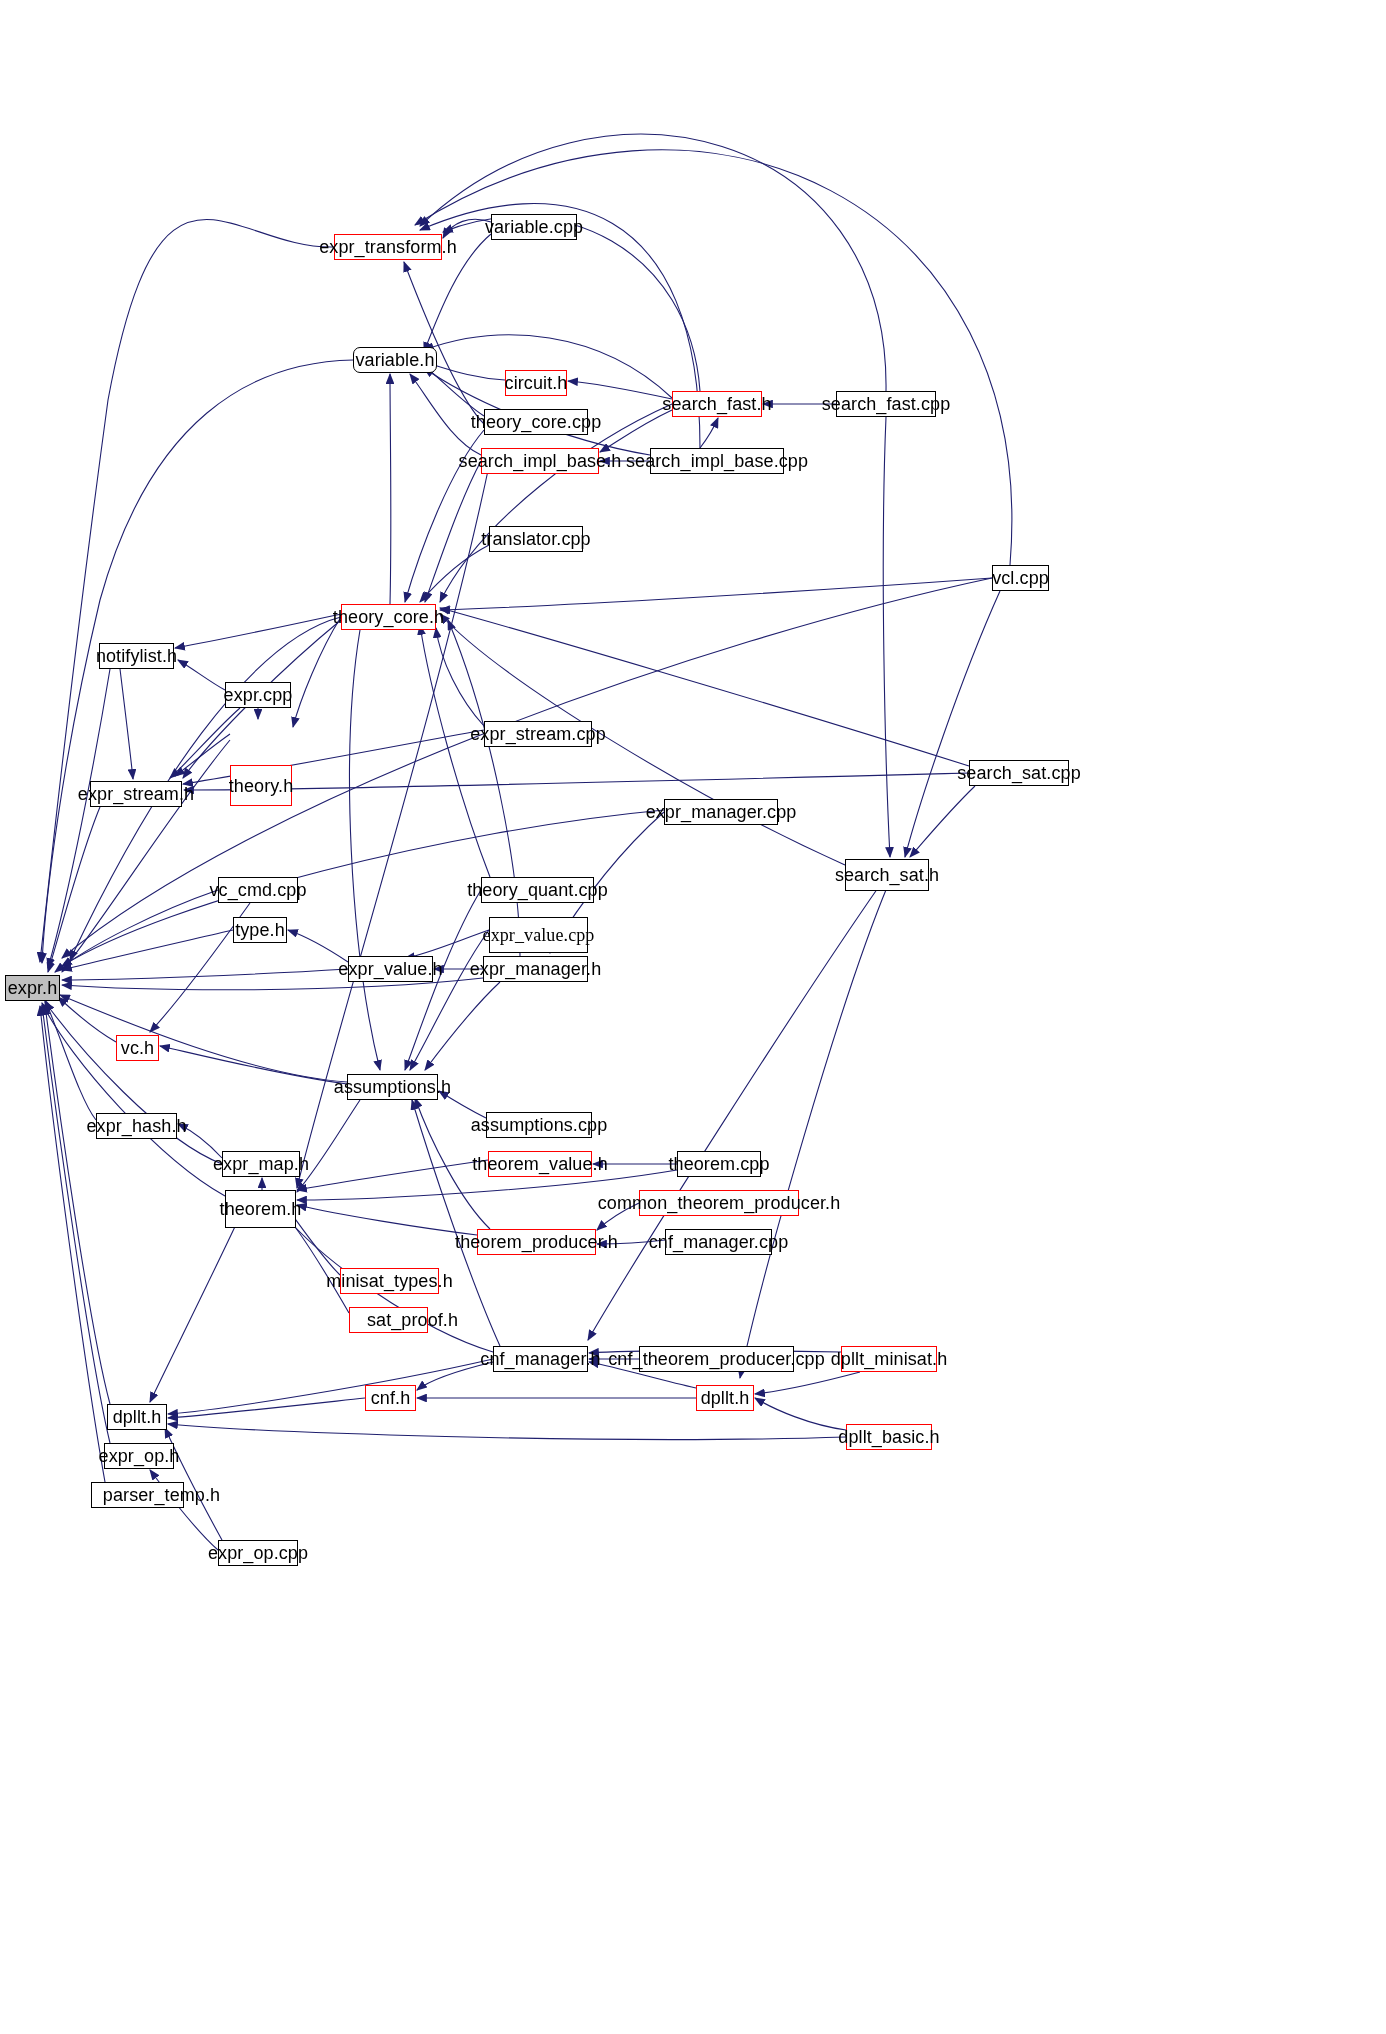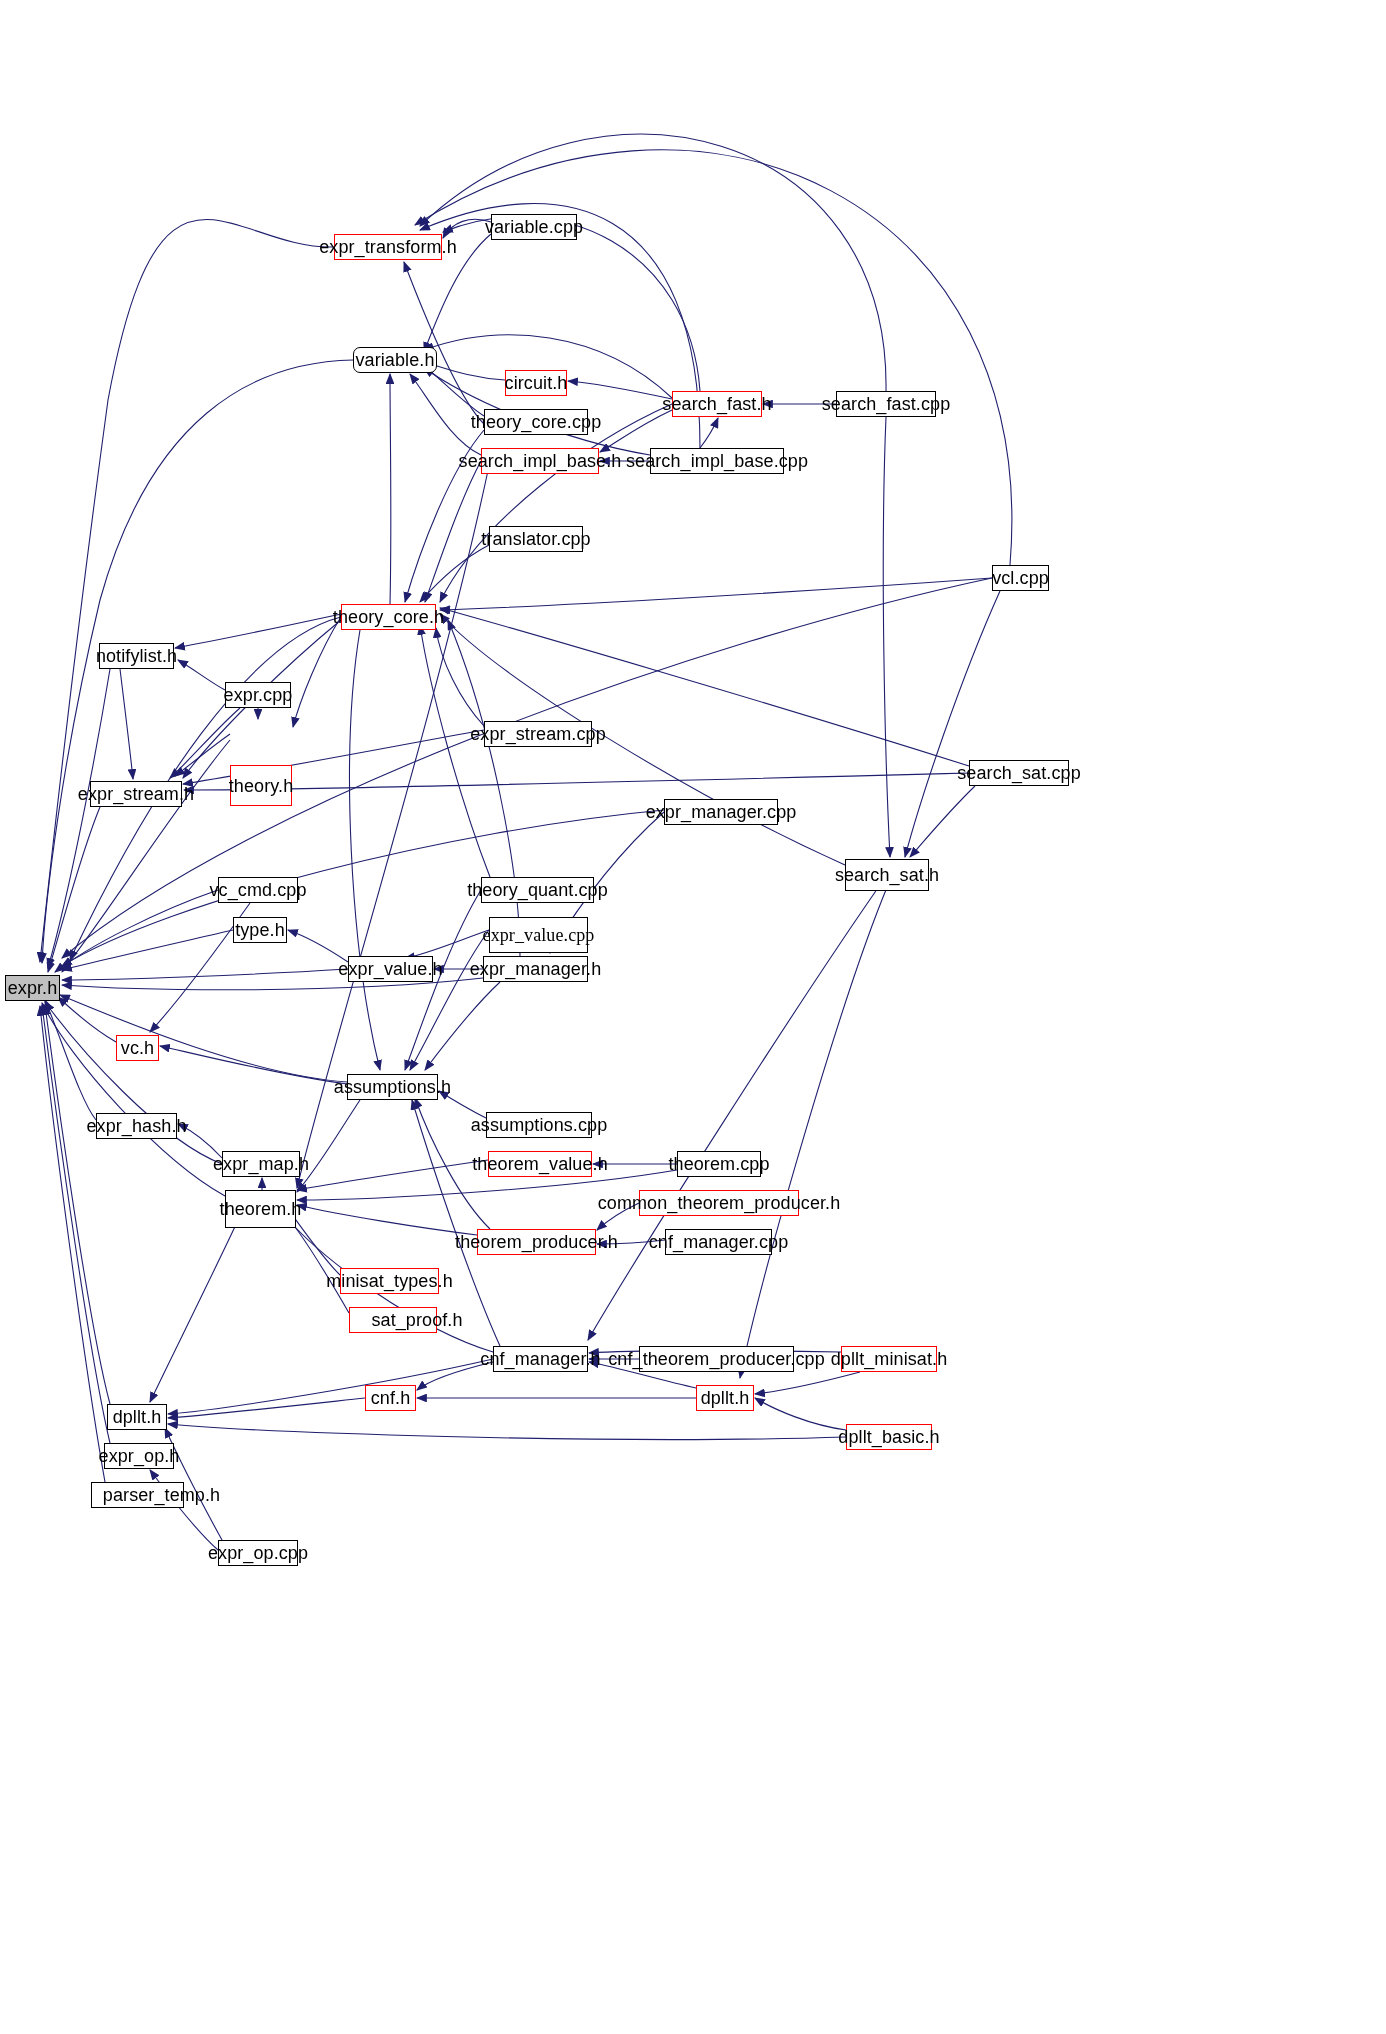--- a/index.html
+++ b/index.html
@@ -283,21 +283,21 @@
       </div>
       <div class="gnode red" style="left: 477px; top: 1229px; width: 119px; height: 26px;">
         <span class="gnode-label">theorem_producer.h</span>
       </div>
       <div class="gnode" style="left: 665px; top: 1229px; width: 107px; height: 26px;">
         <span class="gnode-label">cnf_manager.cpp</span>
       </div>
       <div class="gnode red" style="left: 340px; top: 1268px; width: 99px; height: 26px;">
         <span class="gnode-label">minisat_types.h</span>
       </div>
-      <div class="gnode red" style="left: 349px; top: 1307px; width: 88px; height: 26px; padding-left: 48px;">
+      <div class="gnode red" style="left: 349px; top: 1307px; width: 79px; height: 26px; padding-left: 48px;">
         <span class="gnode-label">sat_proof.h</span>
       </div>
       <div class="gnode" style="left: 493px; top: 1346px; width: 95px; height: 26px;">
         <span class="gnode-label">cnf_manager.h</span>
       </div>
       <div class="gnode" style="left: 639px; top: 1346px; width: 155px; height: 26px;">
         <span class="gnode-label">cnf_theorem_producer.cpp</span>
       </div>
       <div class="gnode red" style="left: 841px; top: 1346px; width: 96px; height: 26px;">
         <span class="gnode-label">dpllt_minisat.h</span>

